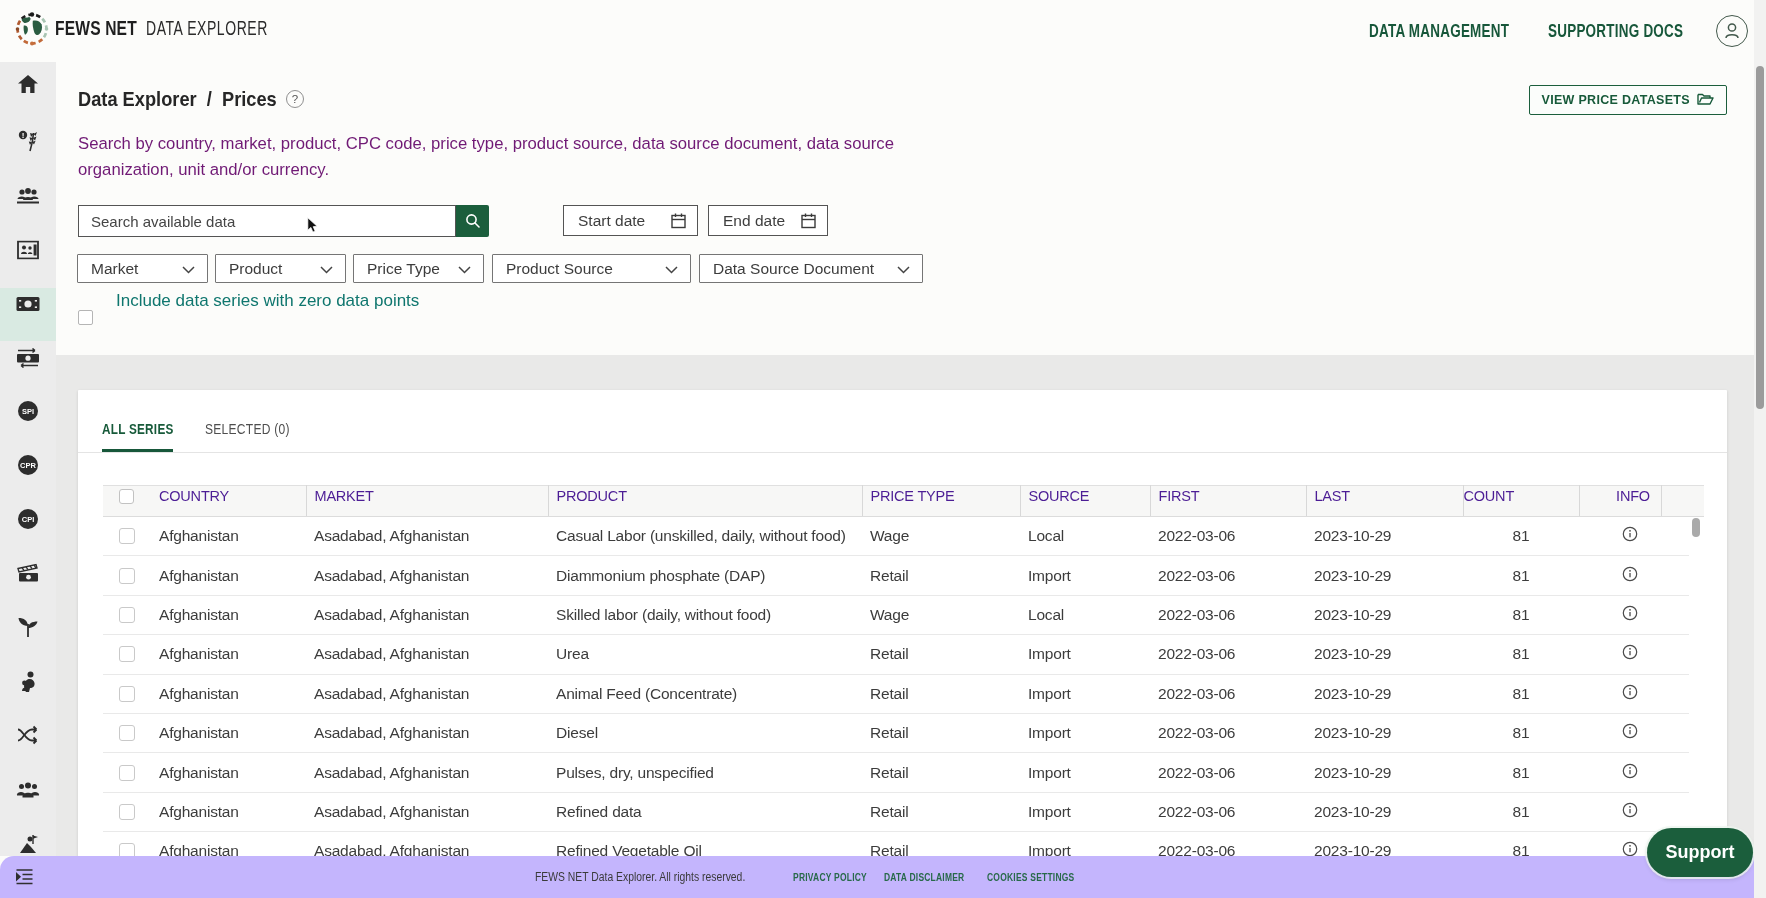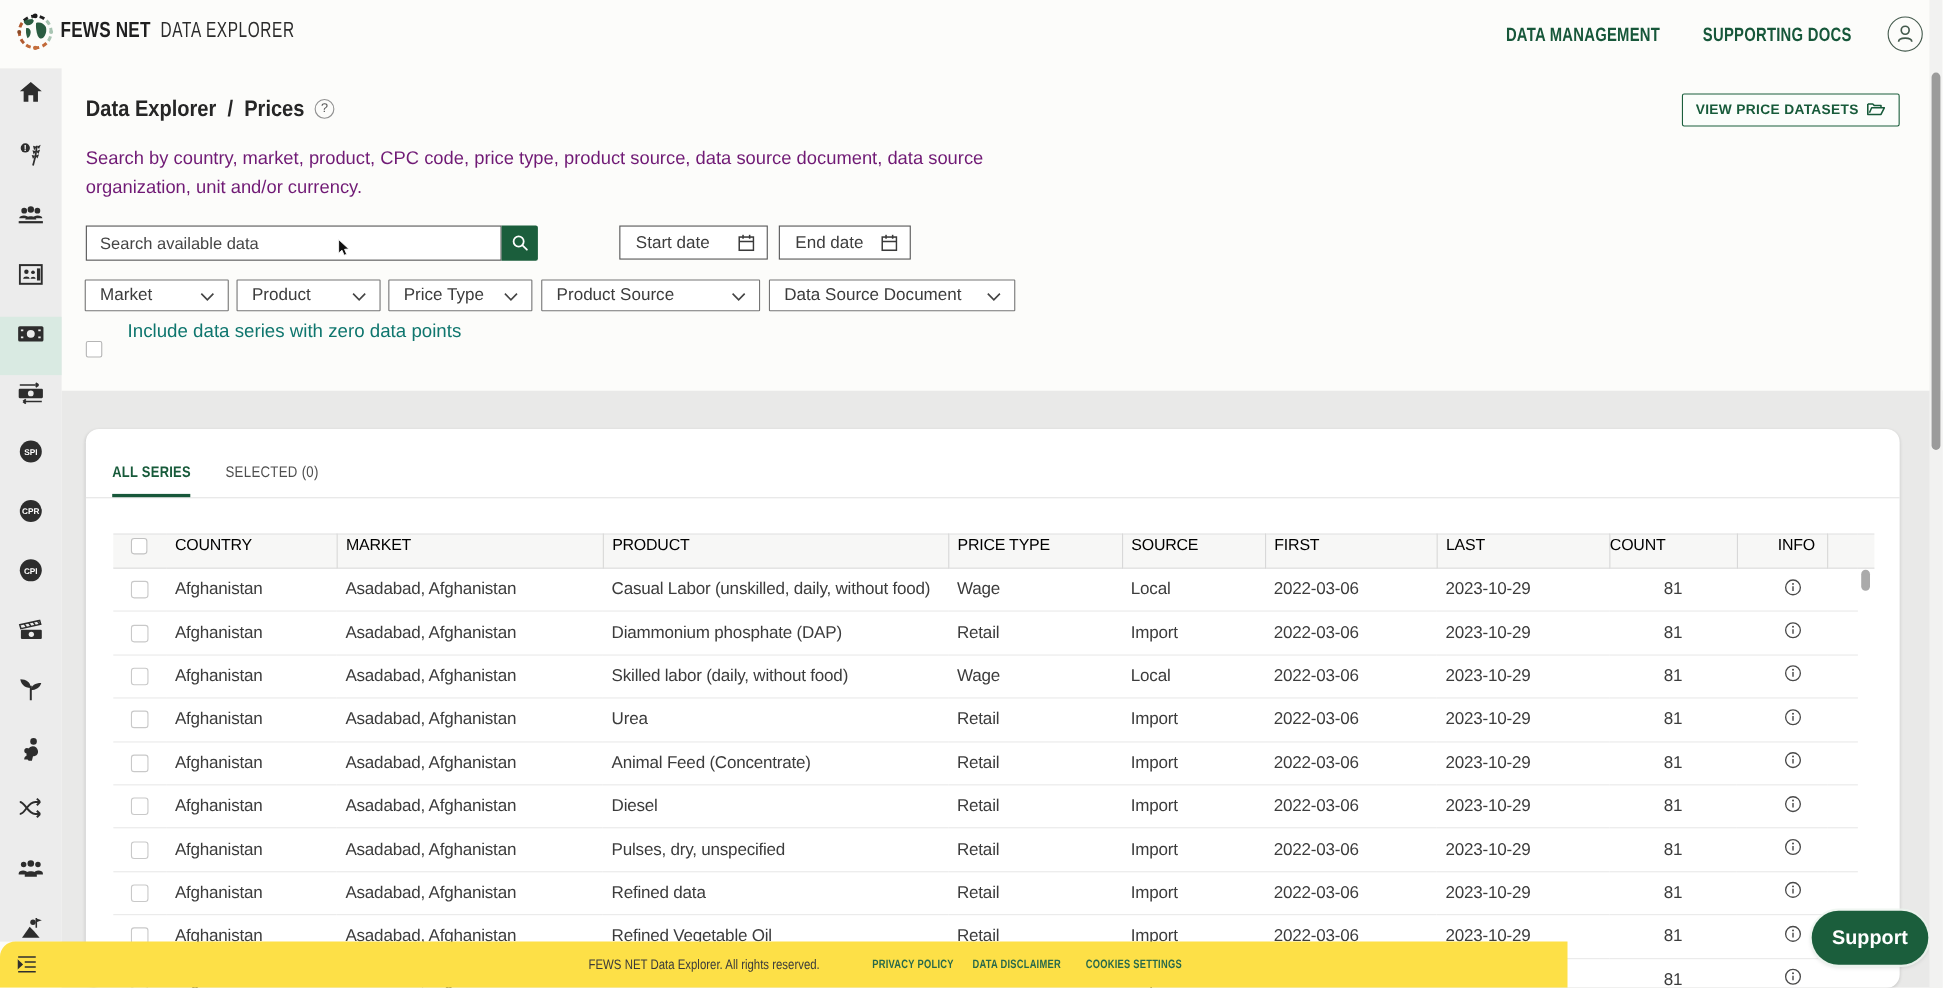--- a/index.html
+++ b/index.html
@@ -35,46 +35,46 @@
 .datebox span { position:absolute; left:14px; top:6px; }
 
 .dd { position:absolute; top:254px; height:29px; border:1px solid #757575; background:#fff; z-index:2; font-size:15.5px; color:#3c3c3c; border-radius:1px; }
 .dd span { position:absolute; left:13px; top:5px; }
 .chev { position:absolute; right:12px; top:11px; }
 
 #zerocb { position:absolute; left:78px; top:310px; width:15px; height:15px; border:1px solid #b5b5b5; border-radius:2px; background:#fff; z-index:2; }
 #zerolbl { position:absolute; left:100px; top:291px; font-size:17px; color:#0f766e; z-index:2;margin-left:16px; }
 
 
-#card { position:absolute; left:78px; top:390px; width:1649px; height:508px; background:#fff; border-radius:12px; box-shadow:0 1px 3px rgba(0,0,0,0.14); z-index:1; }
+#card { position:absolute; left:78px; top:390px; width:1649px; height:508px; background:#fff; border-radius:1px; box-shadow:0 1px 3px rgba(0,0,0,0.14); z-index:1; }
 .tab { position:absolute; top:31px; font-size:14px; }
 #tab1 { left:24px; color:#175a3a; font-weight:bold; letter-spacing:0.3px; transform:scaleX(0.84); transform-origin:left center; }
 #tab2 { left:127px; color:#4e4e4e; letter-spacing:0.3px; transform:scaleX(0.86); transform-origin:left center; }
 #tabline { position:absolute; left:0px; top:62px; width:1649px; height:1px; background:#e4e4e4; }
 #tabul { position:absolute; left:24px; top:59px; width:71px; height:3px; background:#17573a; }
 
 
 #tbl { position:absolute; left:25px; top:95px; width:1601px; border-collapse:collapse; table-layout:fixed; }
-#tbl th { background:#f7f7f6; border-top:1px solid #e0e0e0; border-bottom:1px solid #dcdcdc; height:31px; font-size:14.5px; font-weight:normal; color:#000000; text-align:left; padding:0 0 10px 8px; letter-spacing:-0.2px; }
+#tbl th { background:#f7f7f6; border-top:1px solid #e0e0e0; border-bottom:1px solid #dcdcdc; height:31px; font-size:14.5px; font-weight:normal; color:#4c1d95; text-align:left; padding:0 0 10px 8px; letter-spacing:-0.2px; }
 #tbl th.sep { border-right:1px solid #d8d8d8; }
 #tbl td { border-bottom:1px solid #e9e9e9; height:39.4px; font-size:15.5px; color:#3c3c3c; padding:0 0 0 8px; letter-spacing:-0.2px; white-space:nowrap; overflow:hidden; }
 #tbl th.cbcol, #tbl td.cbcol { padding-left:16px; }
 #tbl .ctr { text-align:center; padding:0; }
 #tbl td.nob { border-bottom:none; }
 #tbl .inf { text-align:center; padding:0 0 0 20px; }
 .rcb { width:16px; height:16px; border:1.5px solid #c9c9c9; border-radius:3px; background:#fff; }
 .hcb { width:15px; height:15px; border:1.5px solid #c2c2c2; border-radius:3px; background:#fff; }
 
 
 #pagesb { position:absolute; left:1754px; top:0; width:12px; height:898px; background:#f2f2f1; z-index:8; }
 #pagesbthumb { position:absolute; left:2px; top:66px; width:8px; height:343px; background:#9b9b9b; border-radius:4px; }
 #tblsb { position:absolute; left:1614px; top:128px; width:8px; height:19px; background:#aaaaaa; border-radius:4px; z-index:2; }
 
 
-#footer { position:absolute; left:0; top:856px; width:1425px; height:42px; background:#fde047; border-top-left-radius:14px; z-index:5; }
+#footer { position:absolute; left:0; top:856px; width:1766px; height:42px; background:#c4b5fd; border-top-left-radius:14px; z-index:5; }
 #copyr { position:absolute; left:535px; top:14px; font-size:12.5px; color:#3a3a3a; transform:scaleX(0.83); transform-origin:left center; }
 .flink { position:absolute; top:15px; font-size:11px; font-weight:bold; color:#28694a; letter-spacing:0.3px; transform:scaleX(0.77); transform-origin:left center; }
 
 #support { position:absolute; left:1647px; top:828px; width:106px; height:49px; border-radius:25px; background:#1b5e3c; color:#fff; font-size:18px; font-weight:bold; text-align:center; line-height:49px; z-index:6; box-shadow:0 0 0 2px rgba(236,245,239,0.8), 0 2px 5px rgba(0,0,0,0.15); }
 #cursor { position:absolute; left:307px; top:217px; z-index:9; }
 </style>
 </head>
 <body>
 <div id="app">
 

